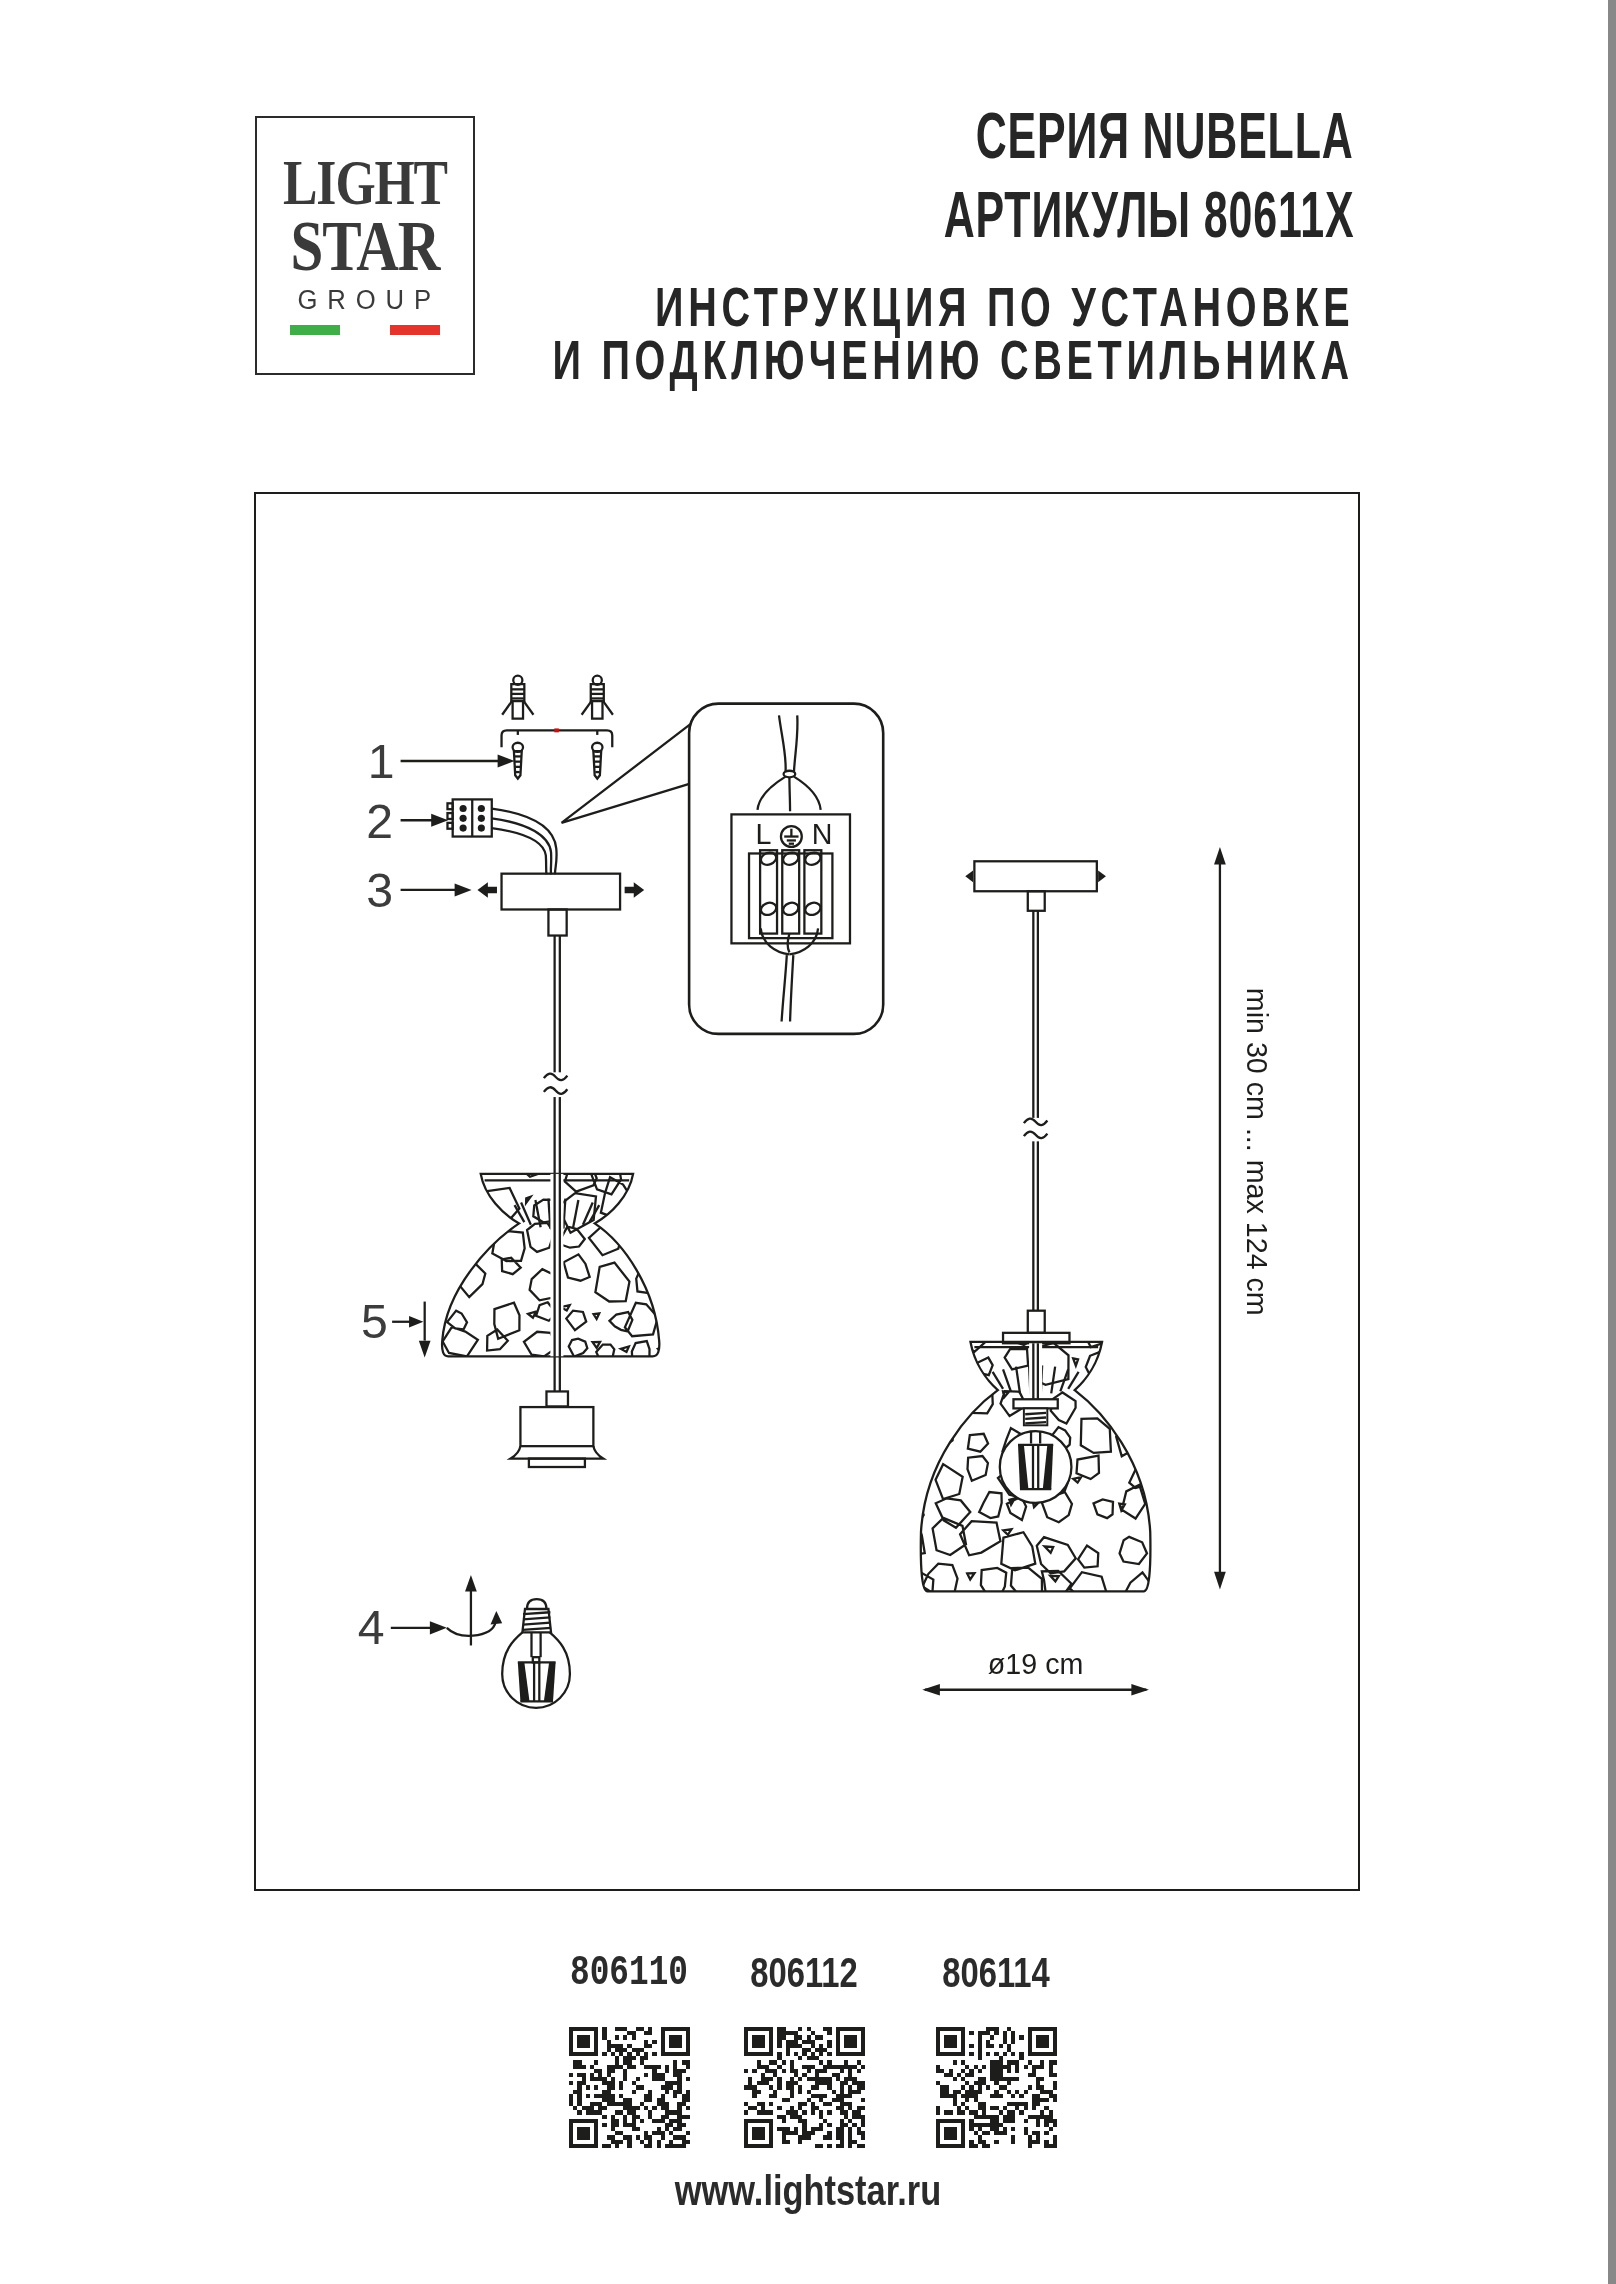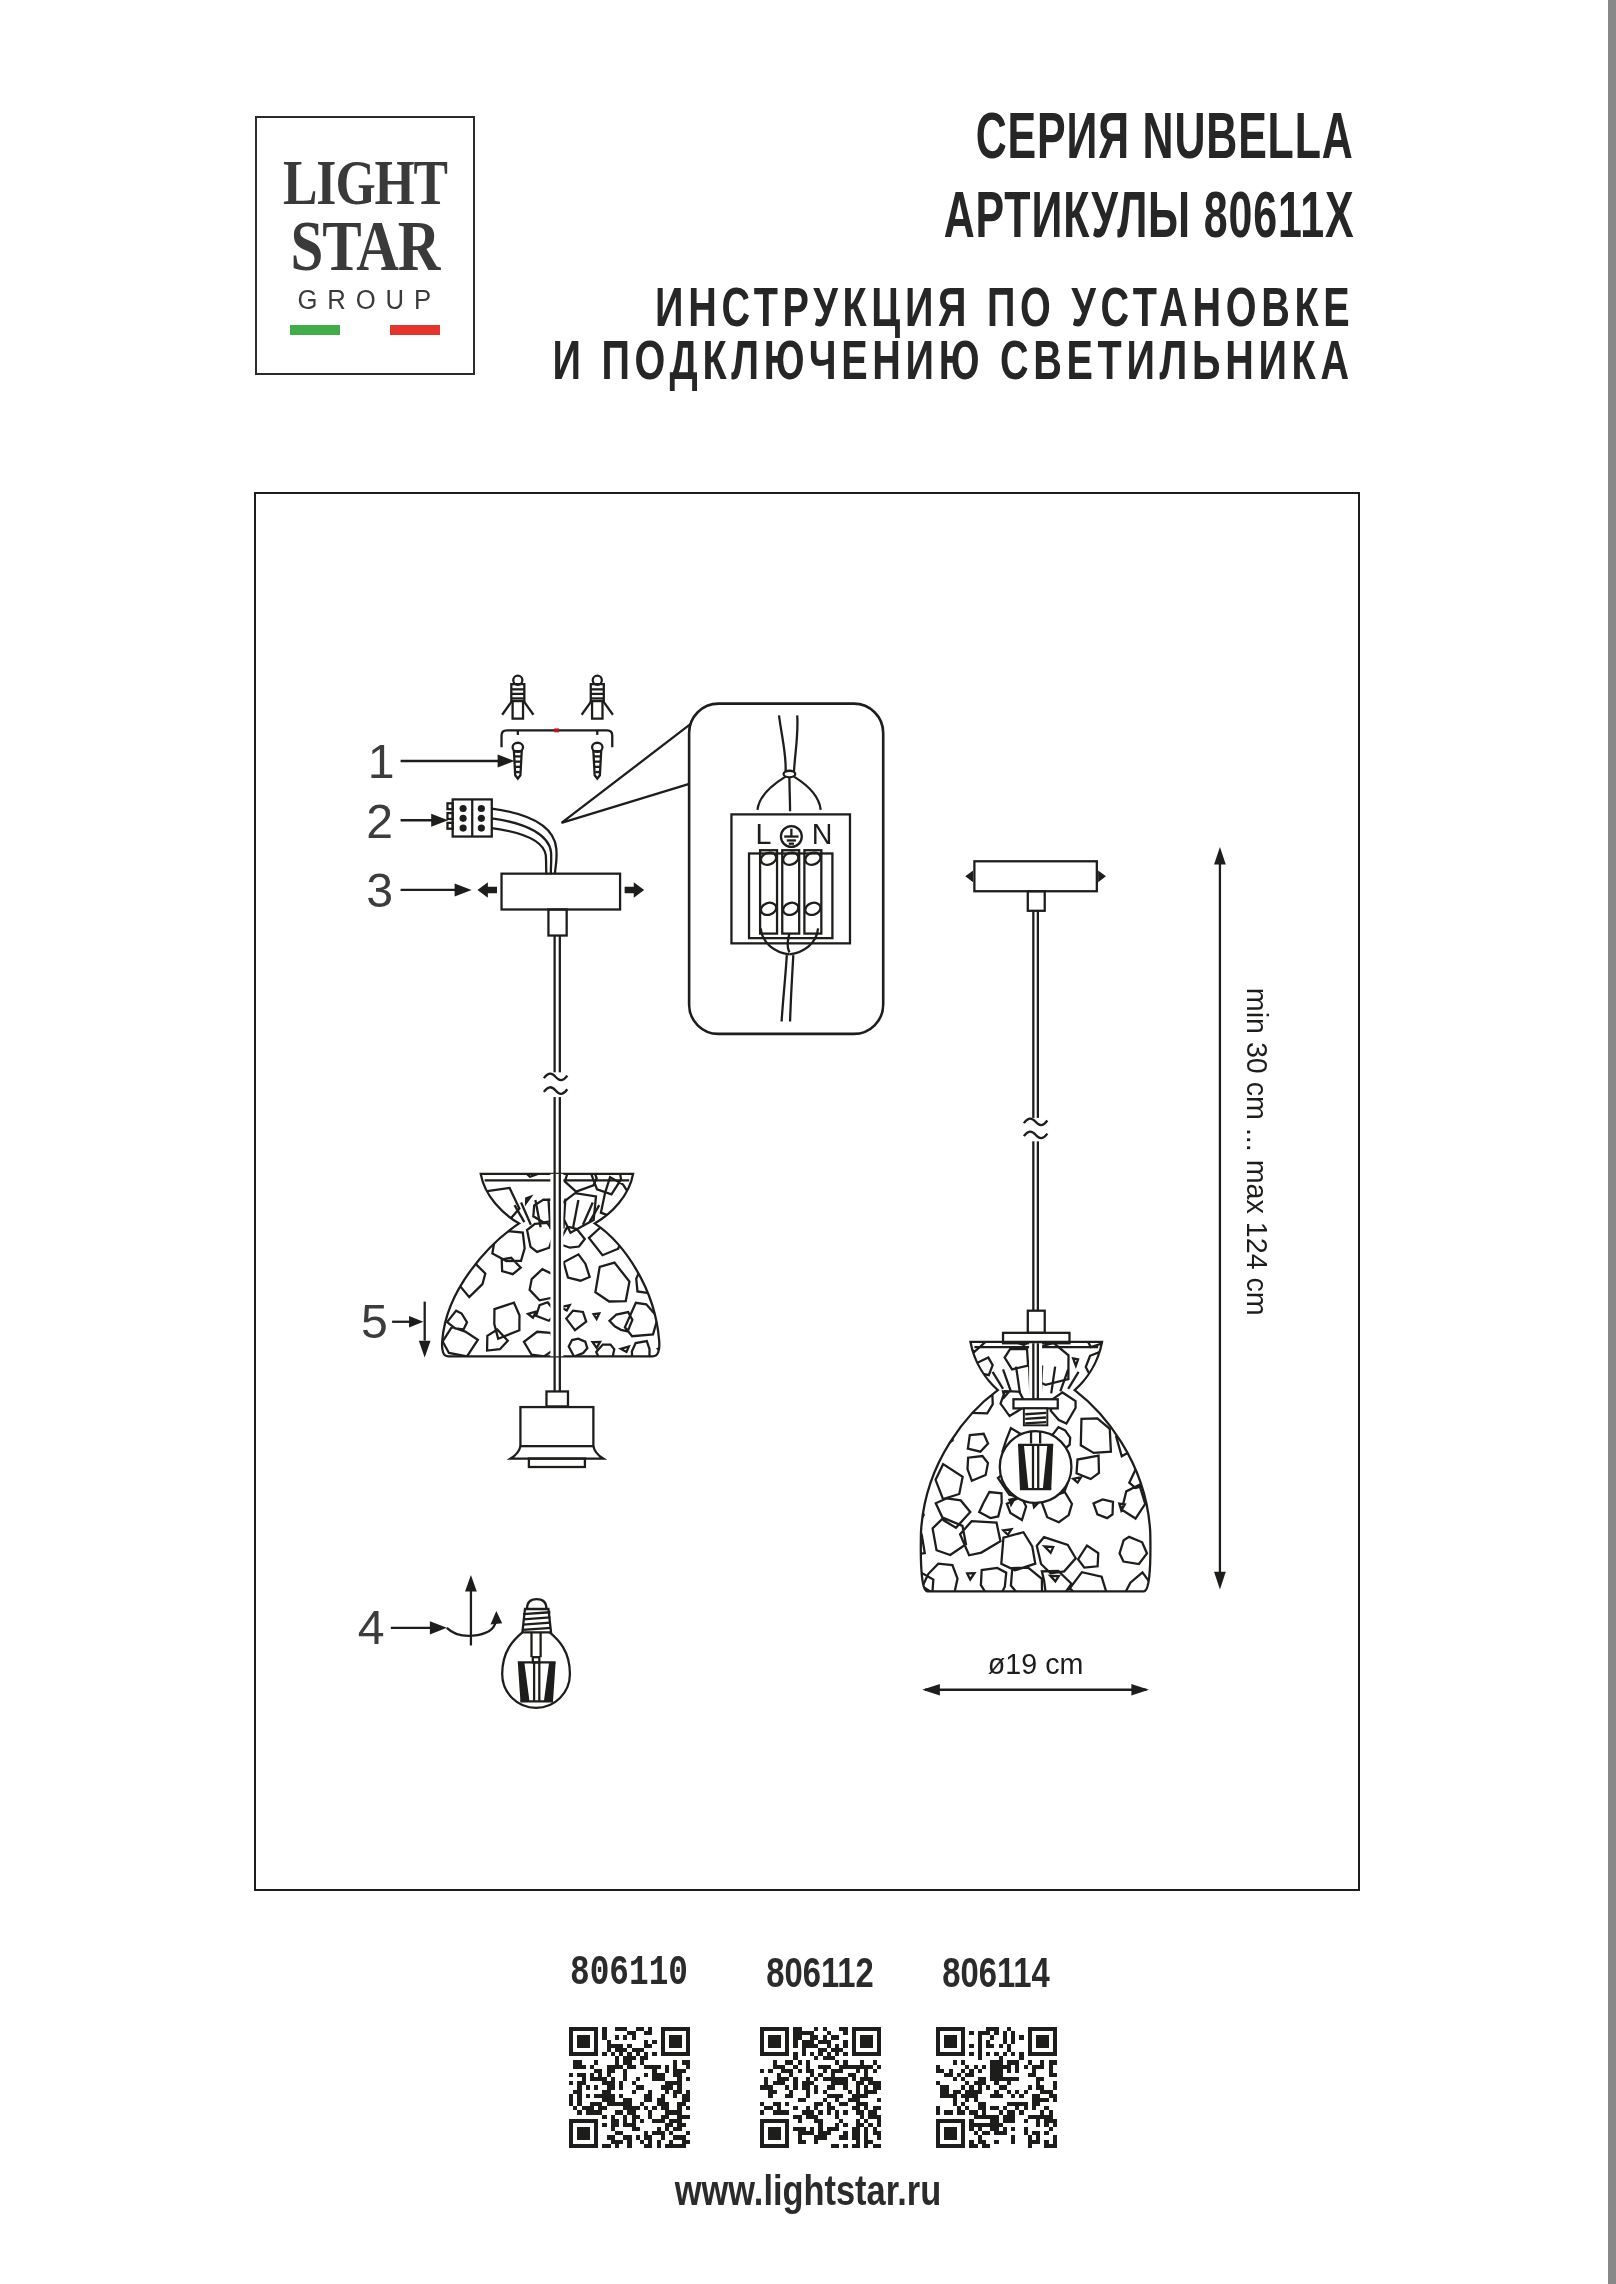--- a/index.html
+++ b/index.html
@@ -31,21 +31,21 @@
   .main-box{left:254px;top:492px;width:1106px;height:1399px;border:2.6px solid #1d1d1b;box-sizing:border-box;}
   svg.diagram{position:absolute;left:254px;top:492px;width:1106px;height:1399px;}
   svg.diagram *{vector-effect:none;}
   .ln{stroke:#1d1d1b;fill:none;stroke-width:3.5px;}
   .fl{fill:#1d1d1b;stroke:none;}
   .num{font-family:"Liberation Sans",sans-serif;font-size:74px;fill:#3c3c3c;}
   .dim{font-family:"Liberation Sans",sans-serif;font-size:44px;fill:#1d1d1b;}
 
   
   .qr-col{top:1949px;width:156px;text-align:center;}
-  .qr-c1{left:551px;font-family:Liberation Mono, monospace;} .qr-c2{left:742px;} .qr-c3{left:918px;text-align:center;}
+  .qr-c1{left:551px;font-family:Liberation Mono, monospace;} .qr-c2{left:726px;} .qr-c3{left:918px;text-align:center;}
   .qr-label{font-size:42px;font-weight:700;transform:scaleX(.78);white-space:nowrap;color:#2b2b2b;}
   .qr-box{width:121px;height:121px;margin:30px auto 0;}
   .qr-box svg{width:100%;height:100%;}
 
   
   .footer{left:0;top:2166px;width:1616px;text-align:center;font-size:43px;font-weight:700;
           transform:scaleX(.8);color:#2b2b2b;}
 </style>
 </head>
 <body>

